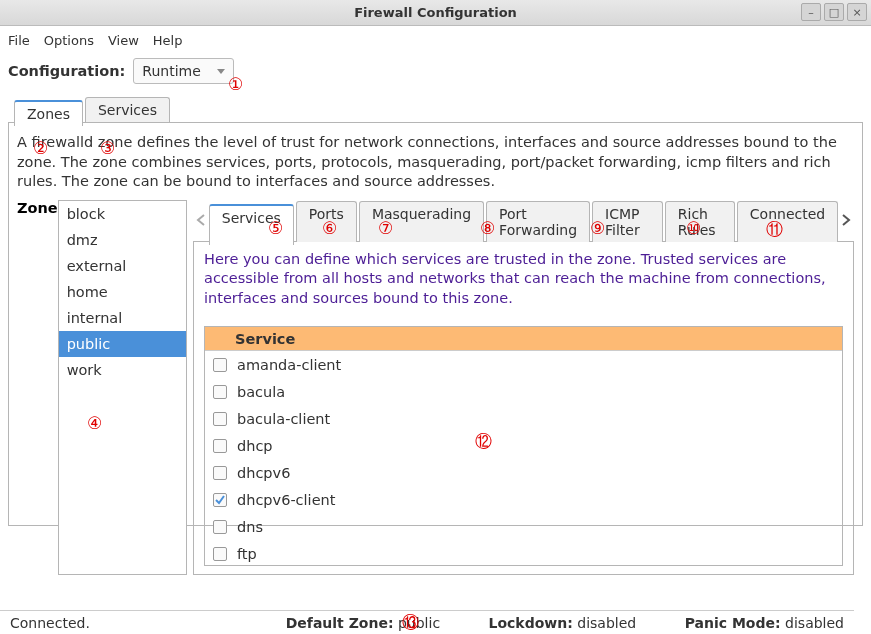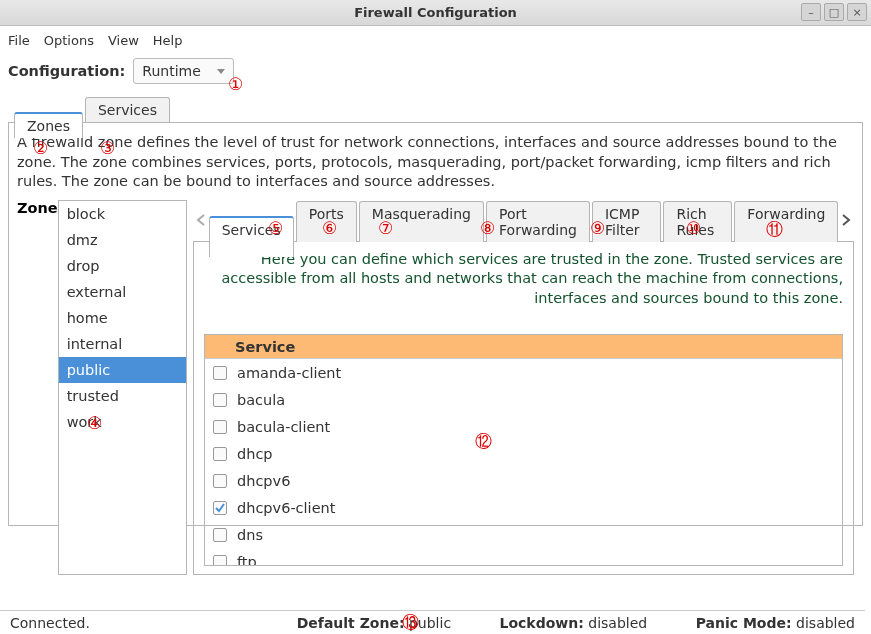--- a/index.html
+++ b/index.html
@@ -122,21 +122,21 @@
       border: 1px solid #b5b5b5;
       border-bottom: none;
       border-radius: 3px 3px 0 0;
       cursor: pointer;
       position: relative;
       top: 1px;
     }
     .tab.active {
       background: #fff;
       border-top: 2px solid #4a90d9;
-      top: 16px;
+      top: 4px;
       z-index: 2;
     }
     .outer-content {
       border: 1px solid #b5b5b5;
       background: #fff;
       padding: 10px 8px 8px 8px;
       position: relative;
       height: 404px;
     }
     .zone-desc {
@@ -203,24 +203,23 @@
     .inner-content {
       border: 1px solid #b5b5b5;
       flex: 1;
       padding: 8px 10px;
       overflow: hidden;
       display: flex;
       flex-direction: column;
     }
     .svc-desc {
       font-size: 14.5px;
-      color: #14532d;
+      color: #4c1d95;
       line-height: 1.35;
-      margin-bottom: 26px;
-      text-align: right;
+      margin-bottom: 18px;
     }
     .svc-table-wrap {
       border: 1px solid #b5b5b5;
       flex: 1;
       overflow-y: hidden;
       position: relative;
     }
     .svc-header {
       height: 24px;
       display: flex;
@@ -268,21 +267,21 @@
       align-items: center;
       justify-content: center;
       font-size: 11px;
       color: #4a90d9;
       flex-shrink: 0;
     }
     .statusbar {
       position: absolute;
       bottom: 0;
       left: 0;
-      right: 6px;
+      right: 17px;
       height: 24px;
       border-top: 1px solid #ccc;
       display: flex;
       align-items: center;
       justify-content: space-between;
       padding: 0 10px;
       font-size: 14px;
       color: #333;
       background: #fff;
     }
@@ -339,45 +338,43 @@
   </div>
   <div class="outer-content">
     <div class="zone-desc">A firewalld zone defines the level of trust for network connections, interfaces and source addresses bound to the zone. The zone combines services, ports, protocols, masquerading, port/packet forwarding, icmp filters and rich rules. The zone can be bound to interfaces and source addresses.</div>
     <div class="zone-layout">
 
       <div class="zone-left">
         <div class="zone-label">Zone</div>
         <div class="zone-list" id="zone-list">
             <div class="zone-item">block</div>
             <div class="zone-item">dmz</div>
-            <div class="zone-item">drop</div>
             <div class="zone-item">external</div>
             <div class="zone-item">home</div>
             <div class="zone-item">internal</div>
             <div class="zone-item selected">public</div>
-            <div class="zone-item">trusted</div>
             <div class="zone-item">work</div>
           </div>
       </div>
 
       <div class="zone-right">
         <div class="inner-tabs-row">
           <div class="scroll-arrow">
             <svg width="10" height="12" viewBox="0 0 10 12">
                 <path d="M8 1 L2 6 L8 11" stroke="#aaa" stroke-width="2" fill="none"></path>
               </svg>
           </div>
           <div class="inner-tabs" id="inner-tabs">
               <div class="tab active">Services</div>
               <div class="tab">Ports</div>
               <div class="tab">Masquerading</div>
               <div class="tab">Port Forwarding</div>
               <div class="tab">ICMP Filter</div>
               <div class="tab">Rich Rules</div>
-              <div class="tab">Forwarding</div>
+              <div class="tab">Connected</div>
             </div>
           <div class="scroll-arrow" style="margin-left:auto;">
             <svg width="10" height="12" viewBox="0 0 10 12">
                 <path d="M2 1 L8 6 L2 11" stroke="#555" stroke-width="2" fill="none"></path>
               </svg>
           </div>
         </div>
         <div class="inner-content">
           <div class="svc-desc">Here you can define which services are trusted in the zone. Trusted services are accessible from all hosts and networks that can reach the machine from connections, interfaces and sources bound to this zone.</div>
           <div class="svc-table-wrap">

